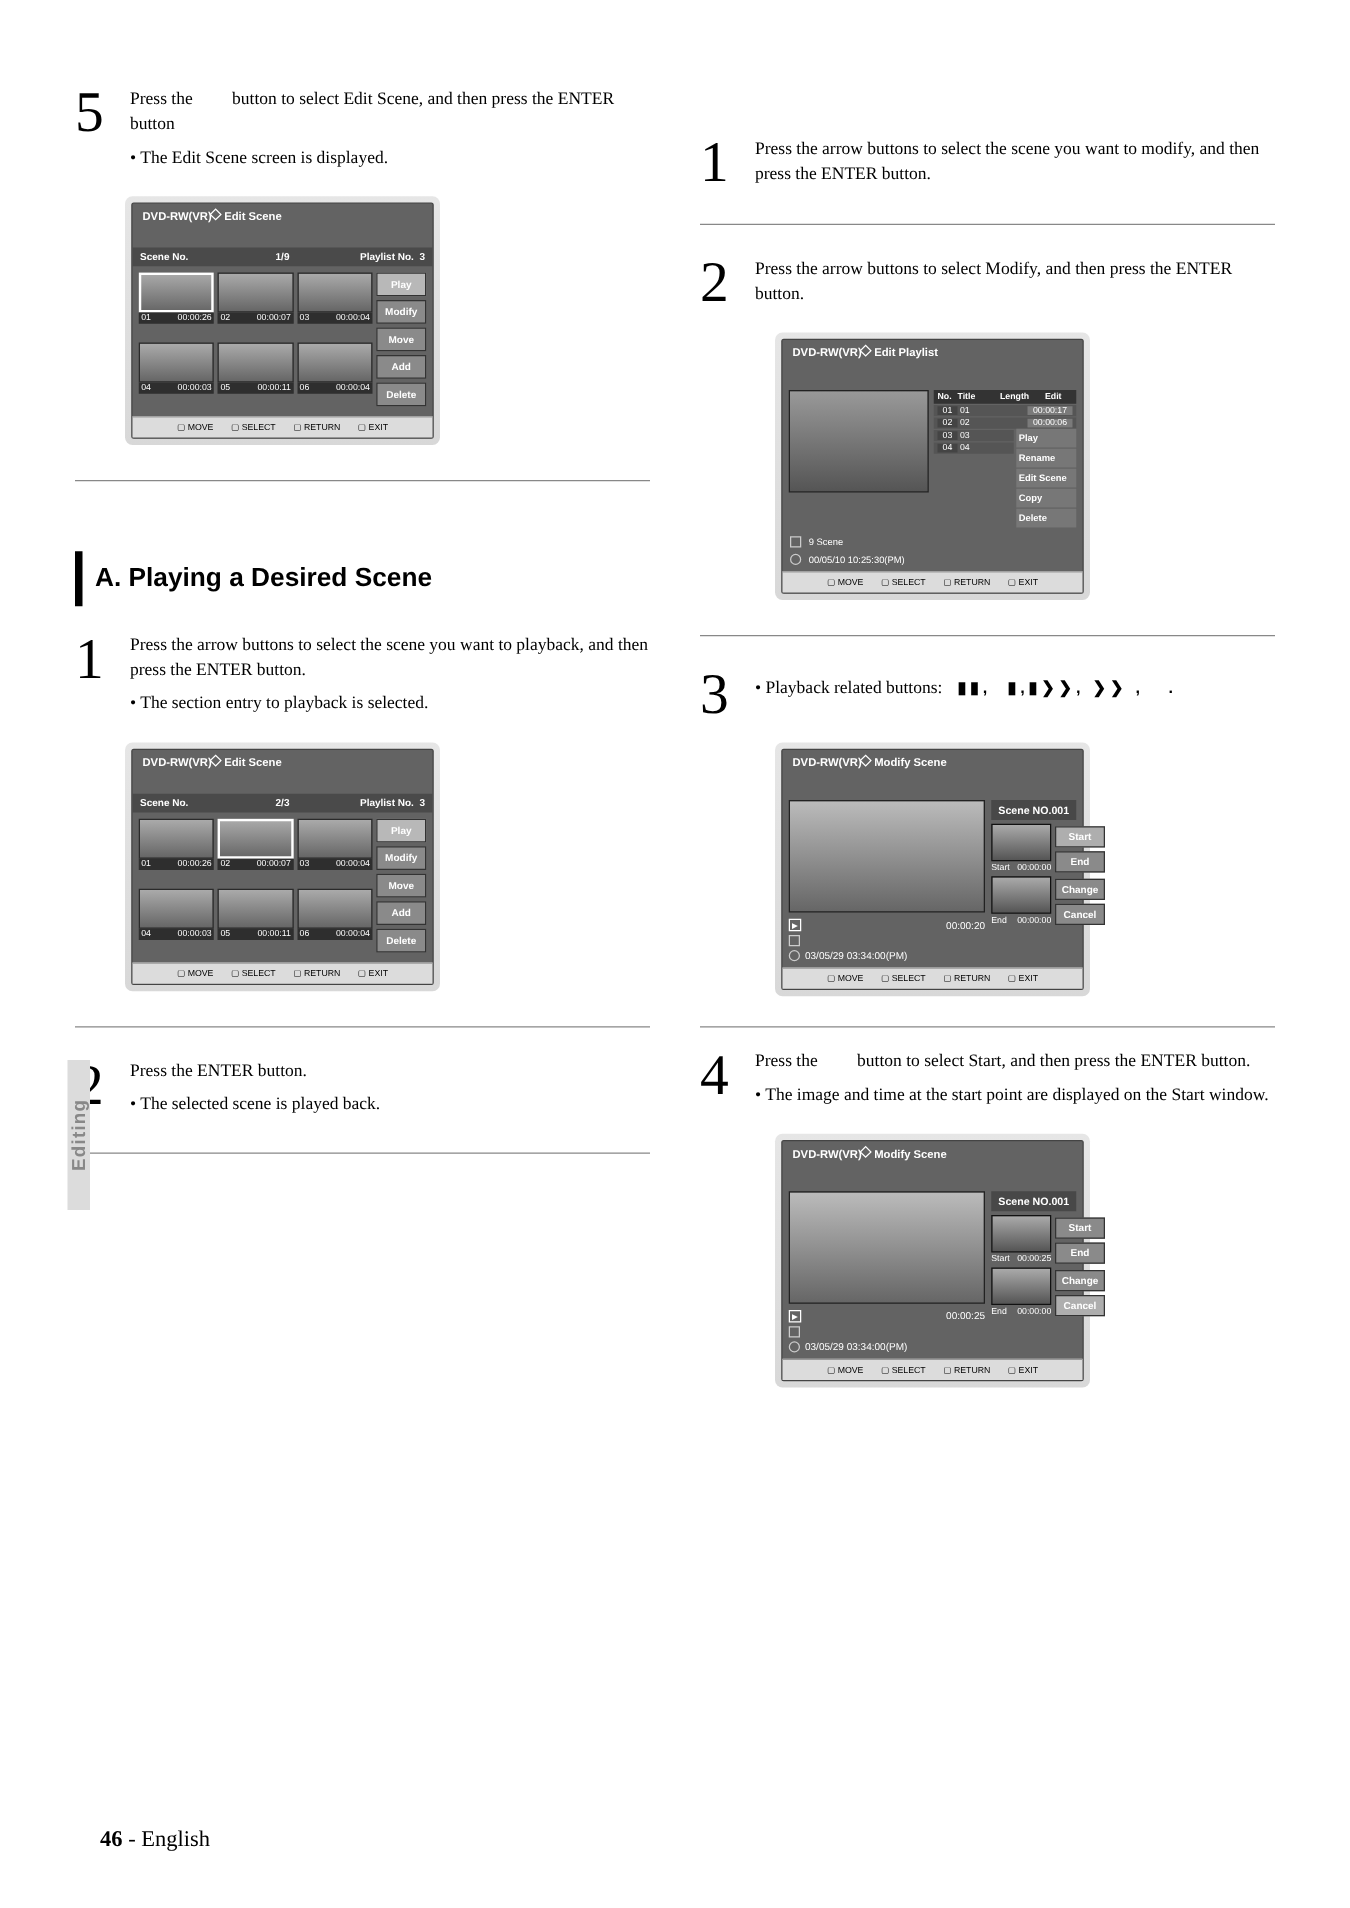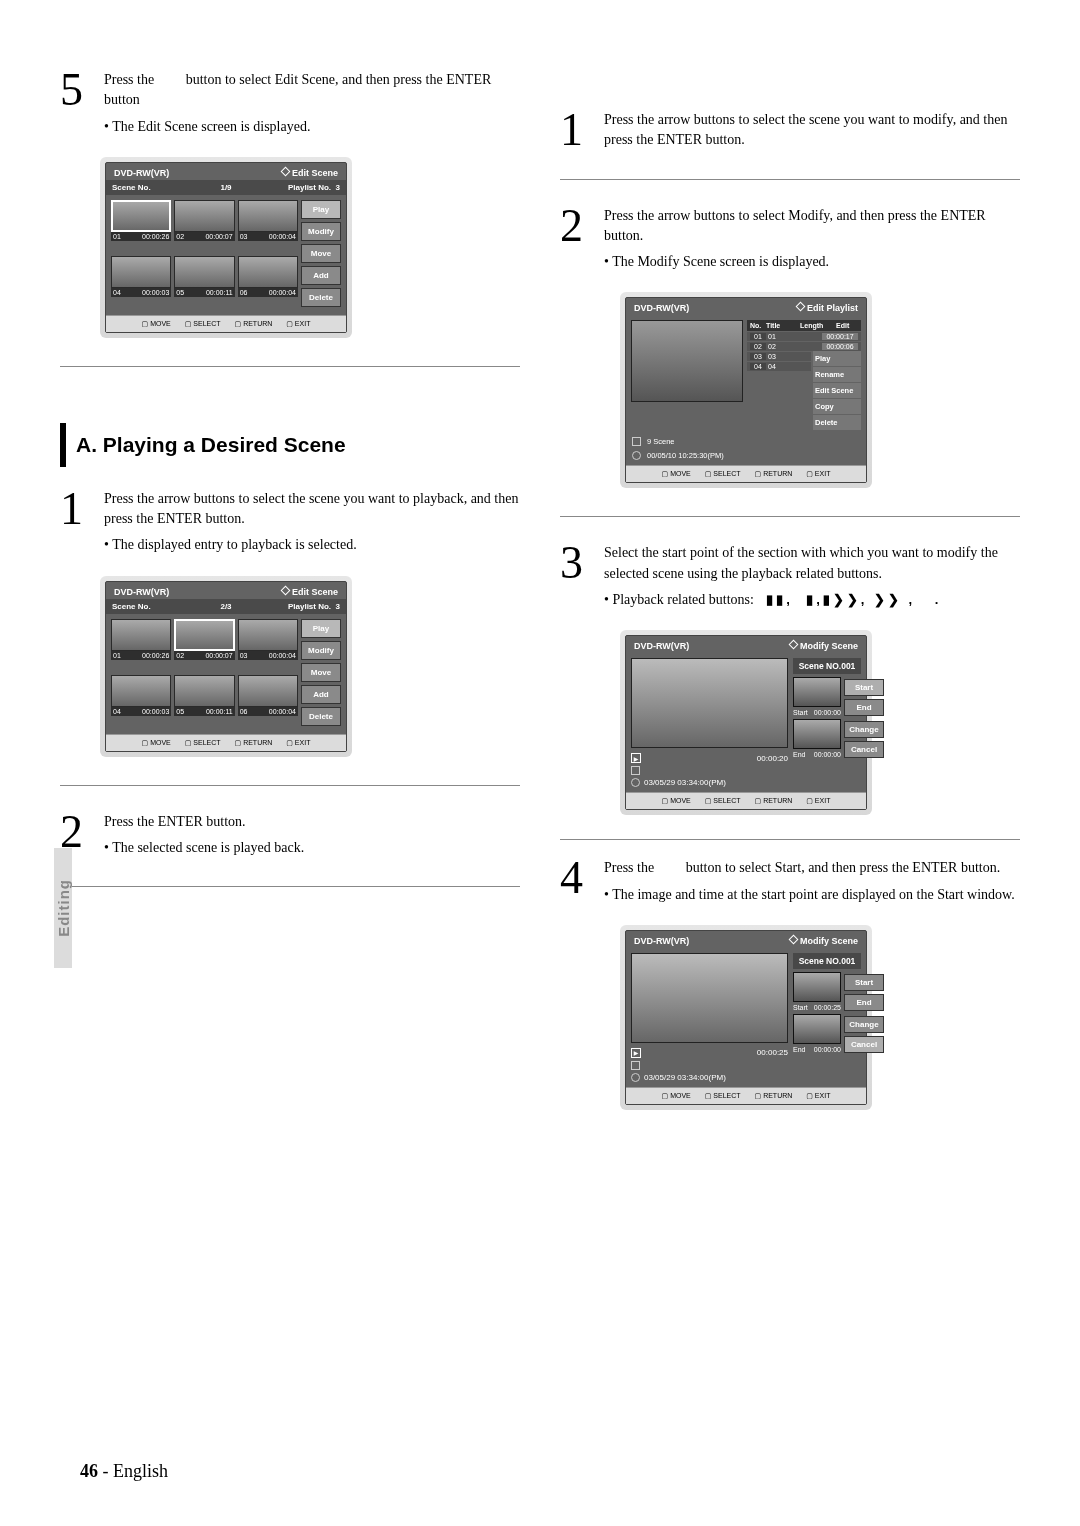--- a/index.html
+++ b/index.html
@@ -12,21 +12,21 @@
   .bullet { margin-top: 6px; padding-left: 8px; text-indent: -8px; }
   .bullet::before { content: "• "; }
   .section-head { display: flex; align-items: center; gap: 10px; font-family: Arial, Helvetica, sans-serif; font-weight: bold; font-size: 21px; margin: 30px 0 22px 0; }
   .section-head .bar { width: 6px; height: 44px; background: #000; }
   .hr { border: none; border-top: 1px solid #888; margin: 18px 0 26px 0; }
   .hr-short { width: 60%; margin-left: 40%; }
   
   
   .screen { width: 252px; margin: 10px 0 10px 40px; background: linear-gradient(#e6e6e6,#d8d8d8); border-radius: 6px; padding: 5px; font-family: Arial, Helvetica, sans-serif; }
   .screen-inner { background: #636363; border: 1px solid #444; border-radius: 2px; color: #fff; }
-  .screen .title-row { display:flex; justify-content:space-between; font-size:9px; font-weight:bold; padding:5px 8px 2px; }
+  .screen .title-row { display:flex; justify-content:flex-start; font-size:9px; font-weight:bold; padding:5px 8px 20px; }
   .screen .title-row .right .icon-diamond { display:inline-block; width:7px;height:7px; border:1px solid #fff; transform:rotate(45deg); margin-right:3px; vertical-align:1px;}
   .screen .subrow { display:flex; background:#4a4a4a; font-size:8px; font-weight:bold; padding:3px 6px; }
   .screen .subrow .l{flex:1;}
   .screen .subrow .c{flex:0 0 40px; text-align:center;}
   .screen .subrow .r{flex:1; text-align:right;}
   .thumb-area { padding:5px; }
   .thumb-grid { display:grid; grid-template-columns: 1fr 1fr 1fr 40px; gap:3px; }
   .thumb-cell { display:flex; flex-direction:column; }
   .thumb { background:linear-gradient(#aaa,#666); height:32px; border:1px solid #2a2a2a; }
   .thumb.sel { outline:2px solid #fff; outline-offset:-2px; }
@@ -174,21 +174,21 @@
 
     <div class="section-head">
       <div class="bar"></div>
       <span>A. Playing a Desired Scene</span>
     </div>
 
     <div class="step">
       <div class="step-num">1</div>
       <div class="step-body">
         <span>Press the arrow buttons to select the scene you want to playback, and then press the ENTER button.</span>
-        <div class="bullet">The displayed entry to playback is selected.</div>
+        <div class="bullet">The section entry to playback is selected.</div>
       </div>
     </div>
 
     <div class="screen">
       <div class="screen-inner">
         <div class="title-row">
           <span>DVD-RW(VR)</span>
           <span class="right"><span class="icon-diamond"></span><span>Edit Scene</span></span>
         </div>
         <div class="subrow">
@@ -275,21 +275,20 @@
     <div class="step" style="margin-top:40px;">
       <div class="step-num">1</div>
       <div class="step-body"><span>Press the arrow buttons to select the scene you want to modify, and then press the ENTER button.</span></div>
     </div>
     <hr class="hr hr-short" style="margin-left:0;width:100%;">
 
     <div class="step">
       <div class="step-num">2</div>
       <div class="step-body">
         <span>Press the arrow buttons to select Modify, and then press the ENTER button.</span>
-        <div class="bullet">The Modify Scene screen is displayed.</div>
       </div>
     </div>
 
     <div class="screen epl" style="margin-left:60px;">
       <div class="screen-inner">
         <div class="title-row">
           <span>DVD-RW(VR)</span>
           <span class="right"><span class="icon-diamond"></span><span>Edit Playlist</span></span>
         </div>
         <div class="main-row">
@@ -347,21 +346,20 @@
           <span>EXIT</span>
         </div>
       </div>
     </div>
 
     <hr class="hr" style="width:100%;">
 
     <div class="step">
       <div class="step-num">3</div>
       <div class="step-body">
-        <span>Select the start point of the section with which you want to modify the selected scene using the playback related buttons.</span>
         <div class="bullet"><span>Playback related buttons:</span><span class="playback-icons">▮▮,&nbsp;&nbsp;▮,▮❯❯,&nbsp;❯❯&nbsp;,&nbsp;&nbsp;&nbsp;.</span></div>
       </div>
     </div>
 
     <div class="screen mod" style="margin-left:60px;">
       <div class="screen-inner">
         <div class="title-row">
           <span>DVD-RW(VR)</span>
           <span class="right"><span class="icon-diamond"></span><span>Modify Scene</span></span>
         </div>

